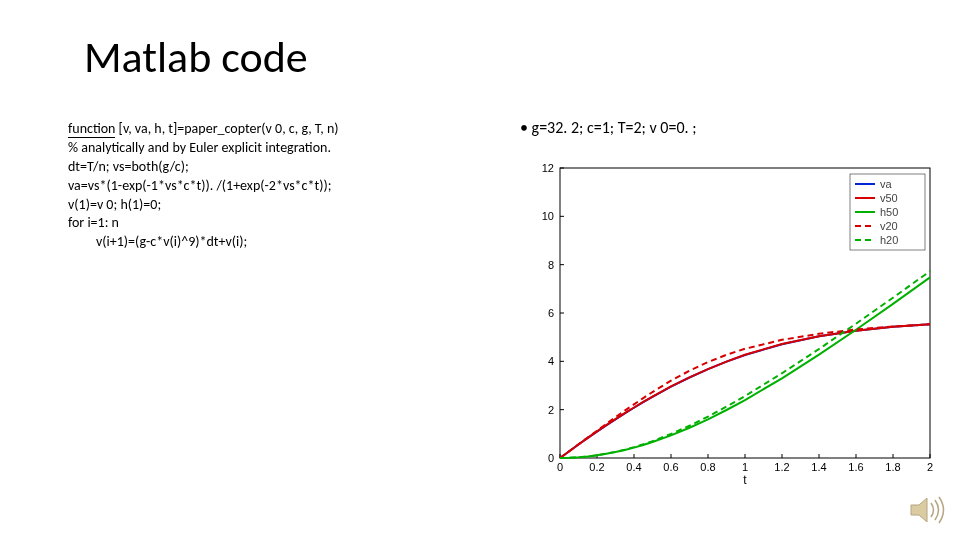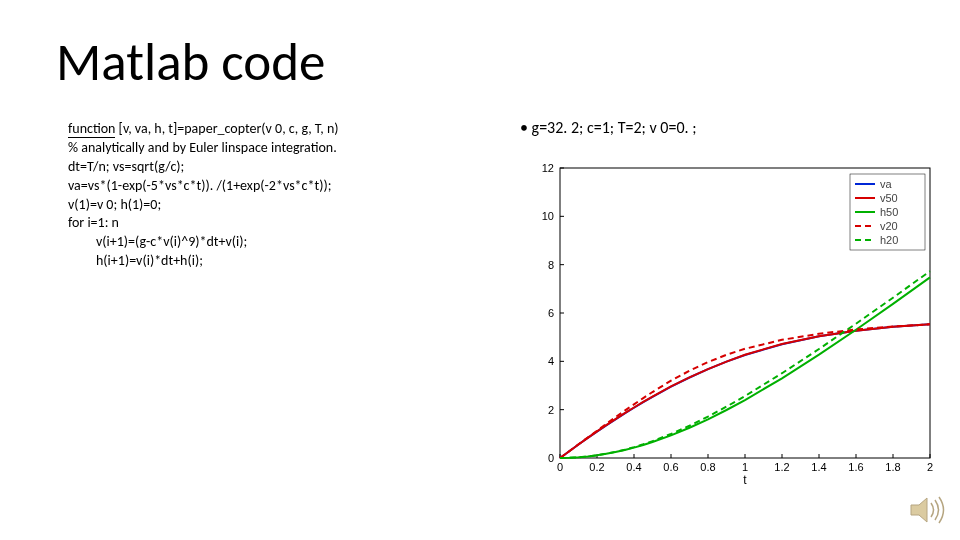--- a/index.html
+++ b/index.html
@@ -1,17 +1,17 @@
 <!DOCTYPE html>
 <html><head>
 <meta charset="utf-8">
 <style>
   html,body{margin:0;padding:0;width:960px;height:540px;background:#fff;font-family:Calibri,Arial,sans-serif;color:#000;overflow:hidden}
   .slide{position:relative;width:960px;height:540px}
-  .title{position:absolute;left:56px;top:30px;font-size:53px;font-weight:400;letter-spacing:0}
+  .title{position:absolute;left:84px;top:30px;font-size:44px;font-weight:400;letter-spacing:0}
   .left-col{position:absolute;left:68px;top:120px;width:420px;font-size:14px;line-height:1.35}
   .left-col .kw{border-bottom:1px solid #000}
   .left-col .indent{padding-left:28px}
   .right-col{position:absolute;left:520px;top:118px;width:420px}
   .bullet{font-size:16px;margin-bottom:0}
   .bullet:before{content:"• ";}
   .chart{position:absolute;left:520px;top:158px;width:420px;height:330px}
   .axes{stroke:#000;stroke-width:1;fill:none}
   .tick{font:11px Arial;fill:#000}
   .lbl{font:12px Arial;fill:#000}
@@ -21,27 +21,26 @@
   .sound-icon{position:absolute;right:15px;bottom:15px;opacity:0.55}
 </style>
 </head>
 <body>
 <div class="slide">
 
 <div class="title">Matlab code</div>
 
 <div class="left-col">
   <div><span class="kw">function</span><span> [v, va, h, t]=paper_copter(v 0, c, g, T, n)</span></div>
-  <div>% analytically and by  Euler linspace integration.</div>
-  <div>dt=T/n; vs=sqrt(g/c);</div>
-  <div>va=vs*(1-exp(-5*vs*c*t)). /(1+exp(-2*vs*c*t));</div>
+  <div>% analytically and by  Euler explicit integration.</div>
+  <div>dt=T/n; vs=both(g/c);</div>
+  <div>va=vs*(1-exp(-1*vs*c*t)). /(1+exp(-2*vs*c*t));</div>
   <div>v(1)=v 0; h(1)=0;</div>
   <div>for i=1: n</div>
   <div class="indent">v(i+1)=(g-c*v(i)^9)*dt+v(i);</div>
-  <div class="indent">h(i+1)=v(i)*dt+h(i);</div>
 </div>
 
 <div class="right-col">
   <div class="bullet"><span>g=32. 2; c=1; T=2; v 0=0. ;</span></div>
 </div>
 
 <svg class="chart" viewBox="0 0 420 330">
   <rect class="axes" x="40" y="10" width="370" height="290"></rect>
   <g id="xticks">
         <line x1="40" x2="40" y1="300" y2="296" stroke="#000"></line>

